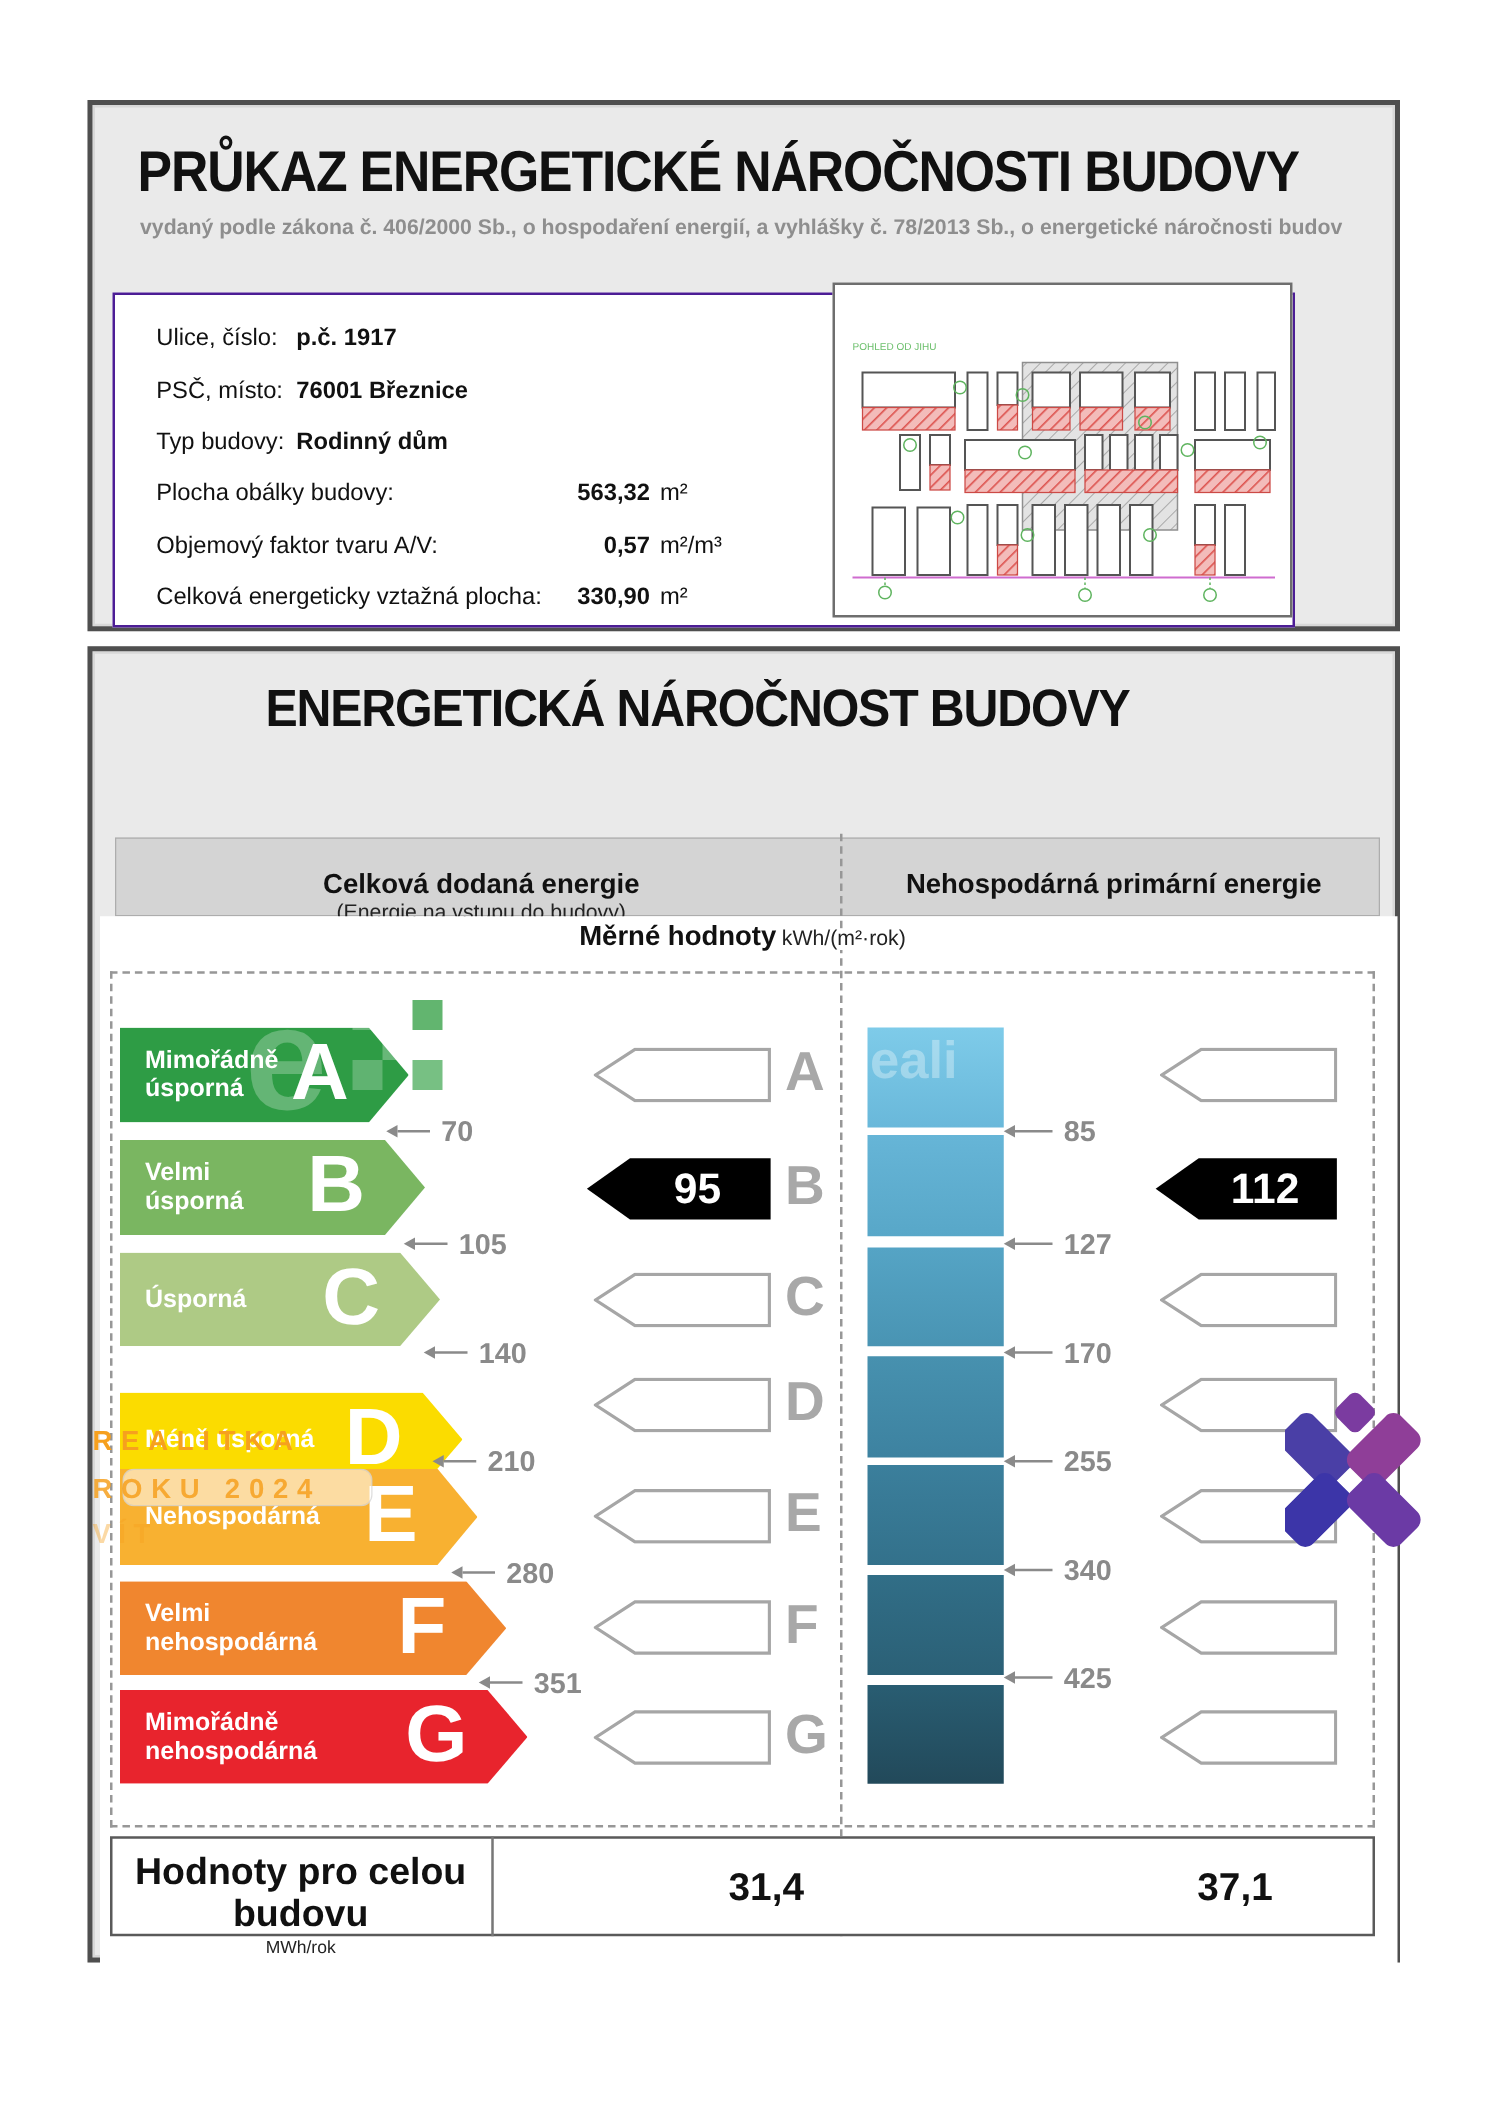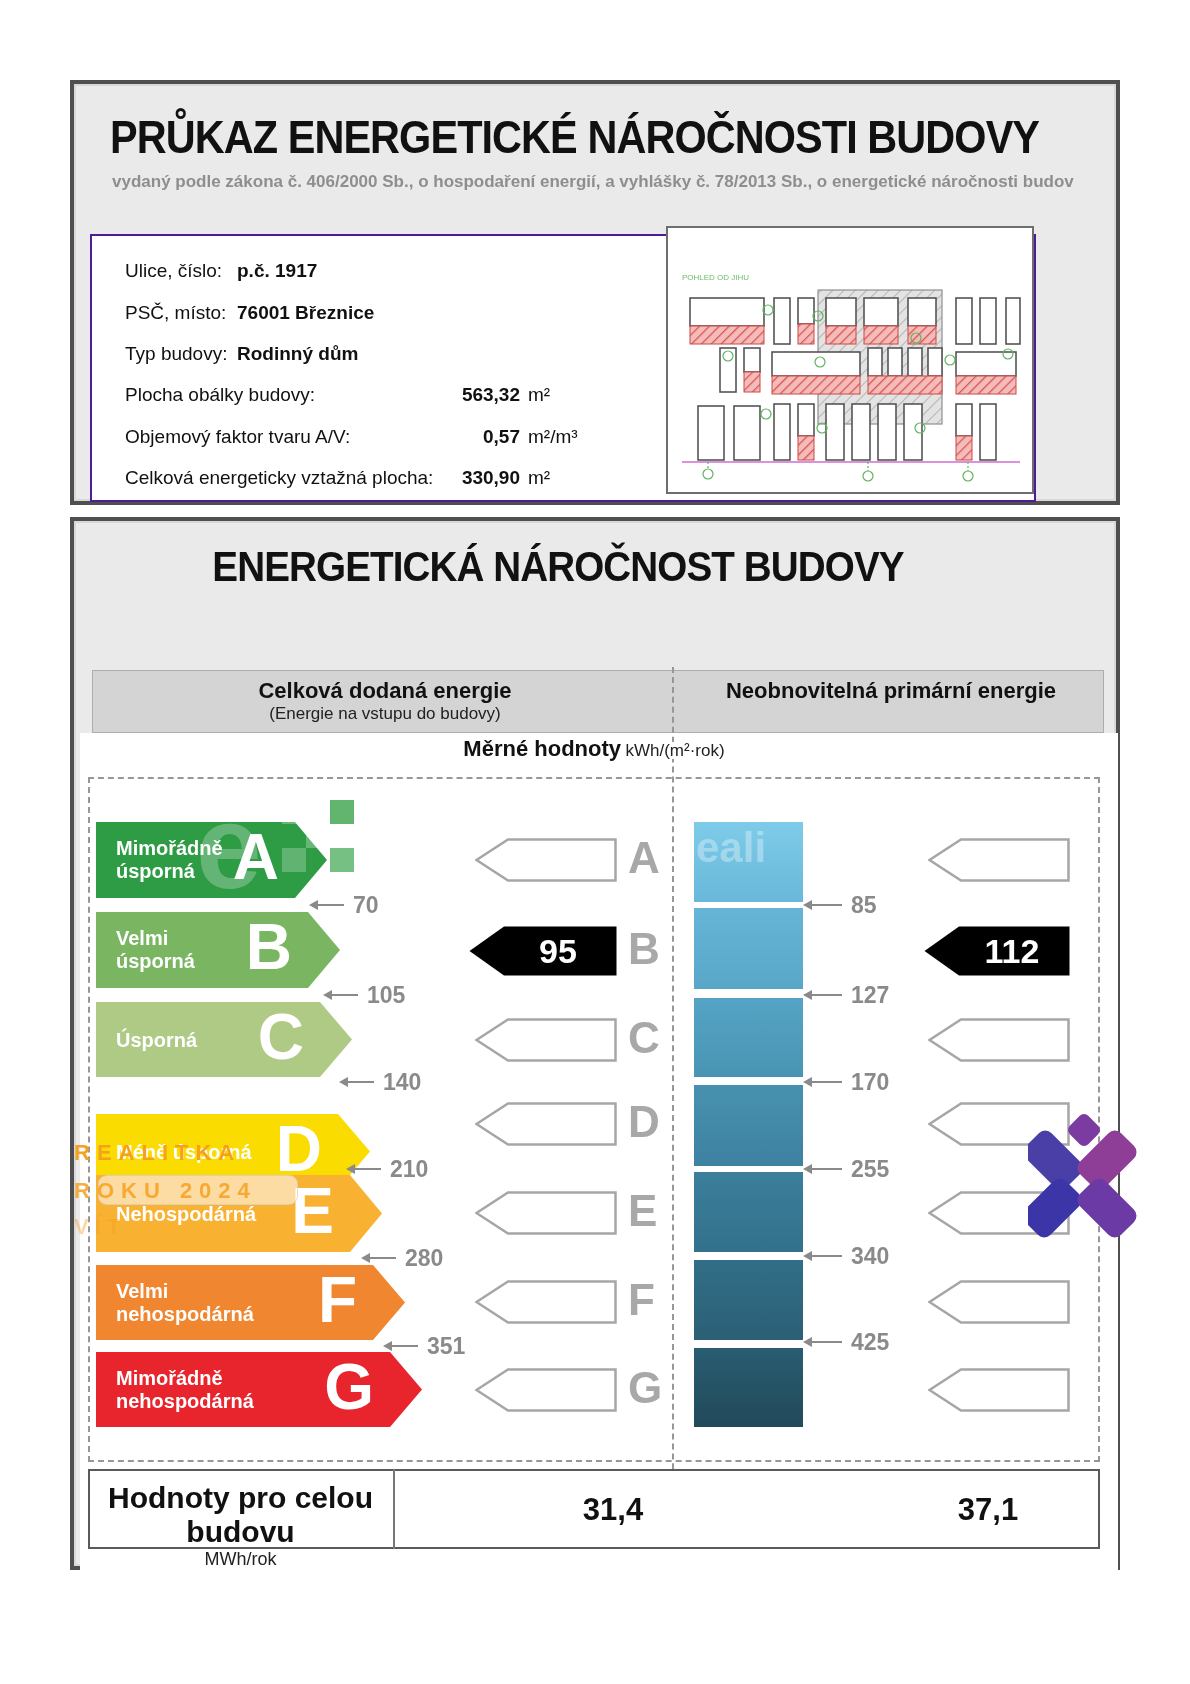--- a/index.html
+++ b/index.html
@@ -19,21 +19,21 @@
   .ilabel { position: absolute; left: 33px; }
   .ival { position: absolute; left: 145px; font-weight: bold; }
   .ival-num { position: absolute; left: 308px; width: 120px; text-align: right; font-weight: bold; }
   .iunit { position: absolute; left: 436px; }
 
   #drawing-box { position: absolute; left: 592px; top: 142px; width: 368px; height: 268px; background: #fff; border: 2px solid #6e6e6e; }
 
   #p2-title { left: 18px; top: 22px; width: 932px; text-align: center; font-size: 42px; transform: scaleX(0.92); transform-origin: center; letter-spacing: -1px; }
 
   #band { position: absolute; left: 18px; top: 149px; width: 1012px; height: 63px; background: #d4d4d4; border: 1px solid #adadad; }
-  .band-cell { position: absolute; top: 0; height: 100%; text-align: center; padding-top: 7px; }
+  .band-cell { position: absolute; top: 0; height: 100%; text-align: center; padding-top: 23px; }
   .band-title { font-size: 22px; font-weight: bold; color: #111; }
   .band-sub { font-size: 17px; color: #222; }
 
   #white-area { position: absolute; left: 6px; top: 212px; width: 1038px; height: 1340px; background: #ffffff; }
 
   #measure-label { position: absolute; left: 88px; top: 736px; width: 1012px; text-align: center; z-index: 6; }
   #measure-label span.bg { background: #fff; padding: 0 10px; }
   .m-bold { font-size: 22px; font-weight: bold; color: #111; }
   .m-unit { font-size: 17px; color: #222; }
 
@@ -52,21 +52,21 @@
   .tline { display: inline-block; height: 2px; background: #8a8a8a; position: relative; margin-right: 9px; }
   .tline::before { content: ""; position: absolute; left: -9px; top: -4px; border-top: 5px solid transparent; border-bottom: 5px solid transparent; border-right: 9px solid #8a8a8a; }
   .tlabel { font-size: 23px; font-weight: bold; color: #8a8a8a; }
 
   .bseg { position: absolute; left: 694px; width: 109px; z-index: 3; }
 
   #totals-box { position: absolute; left: 88px; top: 1469px; width: 1012px; height: 80px; background: #fff; border: 2px solid #5a5a5a; z-index: 3; }
   #totals-divider { position: absolute; left: 393px; top: 1469px; width: 0; height: 80px; border-left: 2px solid #777; z-index: 4; }
   #totals-label-cell { position: absolute; left: 88px; top: 1481px; width: 305px; text-align: center; z-index: 4; }
   .tot-title { font-size: 30px; font-weight: bold; color: #111; }
-  .tot-unit { font-size: 18px; color: #222; }
+  .tot-unit { font-size: 14px; color: #222; }
   .tot-val { position: absolute; top: 1492px; width: 190px; text-align: center; font-size: 31px; font-weight: bold; color: #111; z-index: 4; }
 
   
   .wm-e { position: absolute; left: 196px; top: 788px; font-size: 118px; font-weight: bold; color: rgba(255,255,255,0.26); z-index: 4; line-height: 1; }
   .wm-sq { position: absolute; width: 24px; height: 24px; z-index: 4; }
   #wm-blue { position: absolute; left: 696px; top: 824px; width: 106px; overflow: hidden; font-size: 42px; font-weight: bold; color: rgba(255,255,255,0.33); z-index: 4; white-space: nowrap; }
   #wm-realitka { position: absolute; left: 74px; top: 1140px; z-index: 6; color: #f6a01e; font-weight: bold; }
   .wm-r1 { font-size: 22px; letter-spacing: 7px; }
   .wm-r2 { position: relative; margin-top: 12px; font-size: 22px; letter-spacing: 7px; color: rgba(246,160,30,0.85); }
   .wm-r2 .pill { position: absolute; left: 24px; top: -3px; width: 200px; height: 30px; background: rgba(255,255,255,0.55); border: 1px solid rgba(200,200,200,0.6); border-radius: 9px; z-index: -1; }
@@ -194,21 +194,21 @@
 
   <div id="panel2" class="panel">
     <div id="p2-title" class="h1">ENERGETICKÁ NÁROČNOST BUDOVY</div>
 
     <div id="band">
       <div class="band-cell" style="left:0; width:584px">
         <div class="band-title">Celková dodaná energie</div>
         <div class="band-sub">(Energie na vstupu do budovy)</div>
       </div>
       <div class="band-cell" style="left:584px; width:428px">
-        <div class="band-title">Neobnovitelná primární energie</div>
+        <div class="band-title">Nehospodárná primární energie</div>
       </div>
     </div>
 
     <div id="white-area"></div>
   </div>
 
   <div id="measure-label">
     <span class="bg"><span class="m-bold">Měrné hodnoty</span>
     <span class="m-unit">kWh/(m²·rok)</span></span>
   </div>

